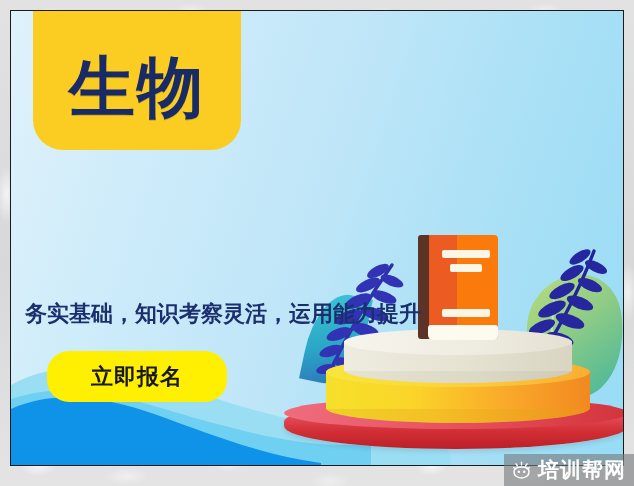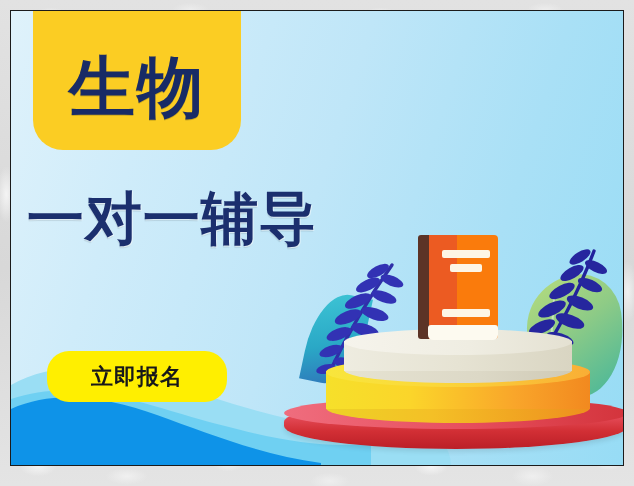--- a/index.html
+++ b/index.html
@@ -251,22 +251,22 @@
   <div id="banner">
 
     <div class="wave wave-back"></div>
     <div class="wave wave-mid"></div>
     <div class="wave wave-front"></div>
 
     <div id="badge">
       <span id="badge-text">生物</span>
     </div>
 
-    <div id="headline">一对一辅导</div>
-
+
+    <div id="subtitle">务实基础，知识考察灵活，运用能力提升</div>
 
     <div id="cta">
       <span id="cta-text">立即报名</span>
     </div>
 
     <div id="art">
 
       <div class="blob-green"></div>
       <div class="leaf-teal"></div>
 
@@ -325,14 +325,30 @@
         <div class="bar bar-1"></div>
         <div class="bar bar-2"></div>
         <div class="bar bar-3"></div>
         <div class="pages"></div>
       </div>
 
     </div>
 
   </div>
 
+  <div id="watermark">
+    <svg id="wm-icon" viewBox="0 0 24 24">
+      <g stroke="#ffffff" stroke-width="1.7" stroke-linecap="round">
+        <line x1="12" y1="1.5" x2="12" y2="5"></line>
+        <line x1="5" y1="3.5" x2="7" y2="6.4"></line>
+        <line x1="19" y1="3.5" x2="17" y2="6.4"></line>
+        <line x1="2" y1="8.5" x2="5" y2="9.8"></line>
+        <line x1="22" y1="8.5" x2="19" y2="9.8"></line>
+      </g>
+      <path d="M2.5 13.5 C2.5 9.5 6.8 7.6 12 7.6 C17.2 7.6 21.5 9.5 21.5 13.5
+               C21.5 18.4 17.2 21.4 12 21.4 C6.8 21.4 2.5 18.4 2.5 13.5 Z" fill="none" stroke="#ffffff" stroke-width="1.9"></path>
+      <circle cx="8.6" cy="13.6" r="1.5" fill="#ffffff"></circle>
+      <circle cx="15.4" cy="13.6" r="1.5" fill="#ffffff"></circle>
+    </svg>
+    <span id="wm-text">培训帮网</span>
+  </div>
 
 </div>
 
 </body></html>

